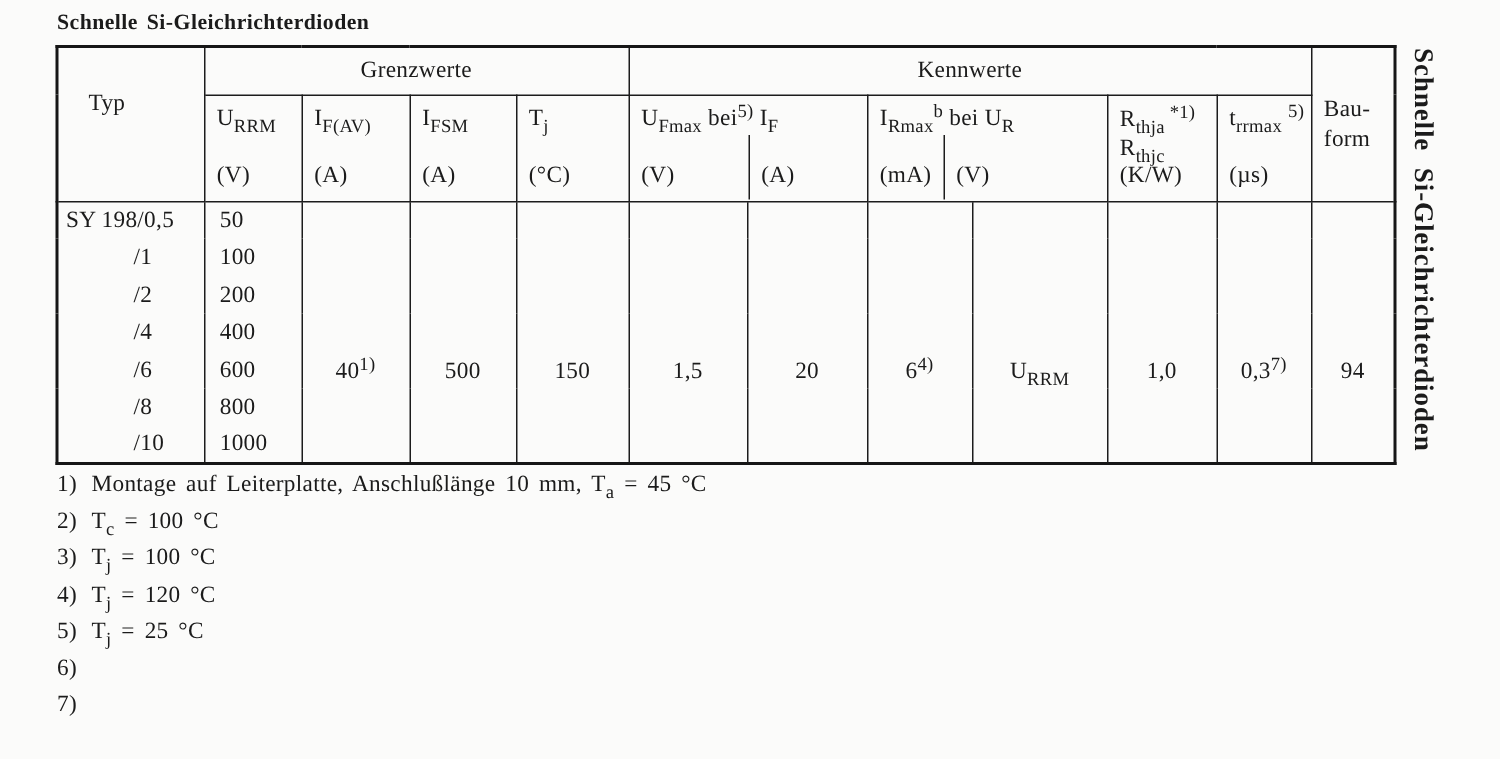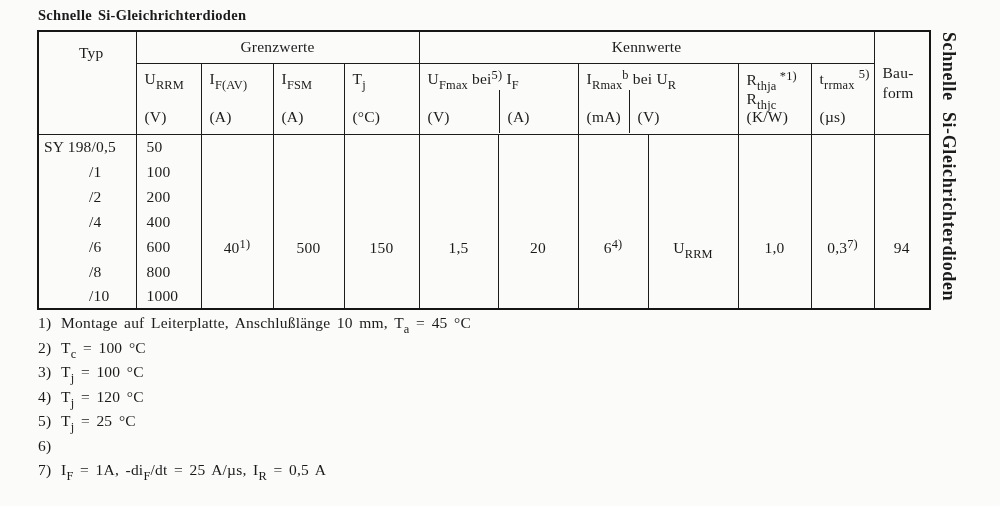--- a/index.html
+++ b/index.html
@@ -19,21 +19,21 @@
     border-collapse:collapse;table-layout:fixed;
     border:2.5px solid #161616;
     font-size:15.5px;letter-spacing:.2px;
   }
   .spec-table td{border:1.5px solid #1c1c1c;padding:0;}
   tr.rowA{height:32px;}
   tr.rowB{height:71px;}
   tr.body-row{height:25px;}
   td.section-cell{text-align:center;vertical-align:middle;}
   td.typ-head{vertical-align:top;}
-  .typ-head-inner{padding:12px 0 0 20px;margin-left:20px;}
+  .typ-head-inner{padding:28px 0 0 20px;}
   td.bauform-head{vertical-align:middle;}
   .bauform-inner{padding-left:8px;line-height:1.3;}
   
   .hcell{
     height:68px;display:flex;flex-direction:column;justify-content:space-between;
     padding:5px 0 7px 8px;box-sizing:border-box;
   }
   .hcell .sym{white-space:nowrap;}
   .hcell .unit{white-space:nowrap;}
   .rth-stack div{line-height:1.25;white-space:nowrap;}
@@ -231,17 +231,16 @@
   </div>
   <div class="fn-line">
     <span class="fn-num">5)</span>
     <span class="fn-text">T<sub>j</sub> = 25 °C</span>
   </div>
   <div class="fn-line">
     <span class="fn-num">6)</span>
   </div>
   <div class="fn-line">
     <span class="fn-num">7)</span>
-    <span class="fn-text">I<sub>F</sub> = 1A, -di<sub>F</sub>/dt = 25 A/µs, I<sub>R</sub> = 0,5 A</span>
   </div>
 </div>
 
 <div class="side-title">Schnelle Si-Gleichrichterdioden</div>
 
 </body></html>

